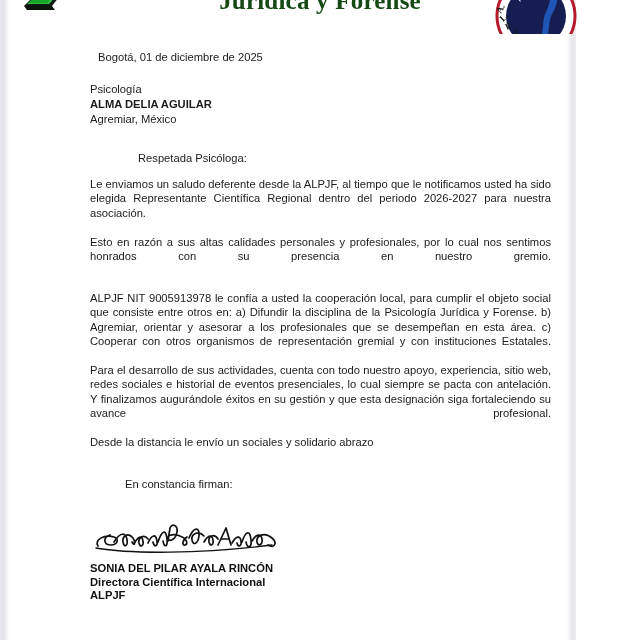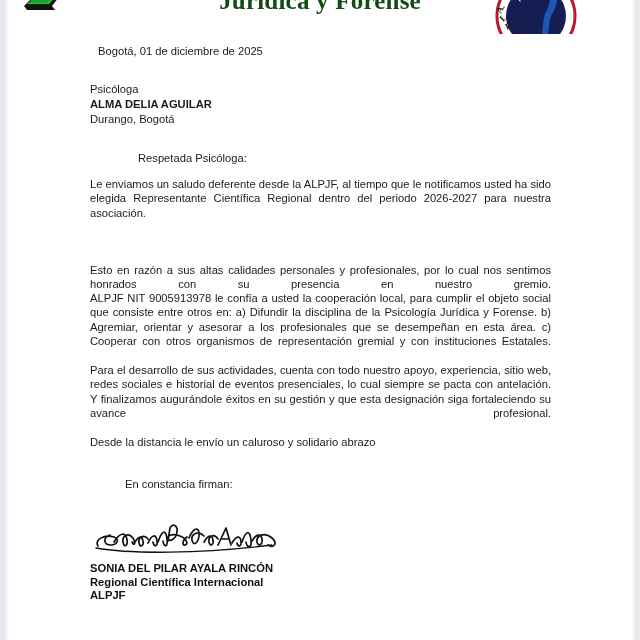--- a/index.html
+++ b/index.html
@@ -10,21 +10,21 @@
   body {
     width: 640px;
     height: 640px;
     overflow: hidden;
     font-family: "Liberation Sans", sans-serif;
   }
 
   
   #page {
     position: relative;
-    width: 640px;
+    width: 576px;
     height: 640px;
     background: #ffffff;
     box-sizing: border-box;
   }
   .edge-strip {
     position: absolute;
     top: 0;
     width: 9px;
     height: 640px;
     background: linear-gradient(to right, #e8e8ee 0%, #e2e2ea 45%, #f4f4f7 75%, #fdfdfe 100%);
@@ -87,25 +87,25 @@
     line-height: 14.4px;
   }
   .blk { position: absolute; left: 0; width: 461px; }
 
   .line  { white-space: nowrap; }
   .bold  { font-weight: bold; }
   .para  { text-align: justify; }
   .para:after { content: ""; display: inline-block; width: 100%; }
 
   
-  #date-line      { top: 44px; padding-left: 8px; }
+  #date-line      { top: 50px; padding-left: 8px; }
   #addressee      { top: 82px; line-height: 15px; }
   #salutation     { top: 151px; margin-left: 48px; }
   #para-1         { top: 177px; }
-  #para-2         { top: 235px; margin-top: 28px; }
+  #para-2         { top: 235px; }
   #para-3         { top: 291px; }
   #para-4         { top: 363px; }
   #closing        { top: 435px; }
   #attestation    { top: 477px; margin-left: 35px; }
 
   
   #signatures {
     position: absolute;
     left: 90px;
     top: 520px;
@@ -184,36 +184,36 @@
       </svg>
     </div>
 
   </div>
 
   <div id="letter">
 
     <div class="blk line" id="date-line">Bogotá, 01 de diciembre de 2025</div>
 
     <div class="blk" id="addressee">
-      <div class="line">Psicóloga</div>
+      <div class="line">Psicología</div>
       <div class="line bold">ALMA DELIA AGUILAR</div>
-      <div class="line">Durango, Bogotá</div>
+      <div class="line">Agremiar, México</div>
     </div>
 
     <div class="blk line" id="salutation">Respetada Psicóloga:</div>
 
     <div class="blk para" id="para-1">Le enviamos un saludo deferente desde la ALPJF, al tiempo que le notificamos usted ha sido elegida Representante Científica Regional dentro del periodo 2026-2027 para nuestra asociación.</div>
 
     <div class="blk para" id="para-2">Esto en razón a sus altas calidades personales y profesionales, por lo cual nos sentimos honrados con su presencia en nuestro gremio.</div>
 
     <div class="blk para" id="para-3">ALPJF NIT 9005913978 le confía a usted la cooperación local, para cumplir el objeto social que consiste entre otros en: a) Difundir la disciplina de la Psicología Jurídica y Forense. b) Agremiar, orientar y asesorar a los profesionales que se desempeñan en esta área. c) Cooperar con otros organismos de representación gremial y con instituciones Estatales.</div>
 
     <div class="blk para" id="para-4">Para el desarrollo de sus actividades, cuenta con todo nuestro apoyo, experiencia, sitio web, redes sociales e historial de eventos presenciales, lo cual siempre se pacta con antelación. Y finalizamos augurándole éxitos en su gestión y que esta designación siga fortaleciendo su avance profesional.</div>
 
-    <div class="blk line" id="closing">Desde la distancia le envío un caluroso y solidario abrazo</div>
+    <div class="blk line" id="closing">Desde la distancia le envío un sociales y solidario abrazo</div>
 
     <div class="blk line" id="attestation">En constancia firman:</div>
 
   </div>
 
   <div id="signatures">
 
     <div class="sig-block">
       <div class="sig-ink">
         <svg width="200" height="44" viewBox="0 0 200 44">
@@ -228,21 +228,21 @@
             <path d="M114 22 C118 15 122 14 123 20 C124 25 120 27 119 22 C118 16 124 13 128 19"></path>
             <path d="M128 25 L136 8 L141 25 M131 19 L139 19"></path>
             <path d="M142 23 C146 16 150 15 151 21 C152 26 148 28 147 23"></path>
             <path d="M152 22 C156 10 160 10 161 20 C162 28 157 29 156 22"></path>
             <path d="M162 21 C166 14 171 13 172 19 C173 25 168 27 167 22 C166 16 174 11 182 18 C188 23 184 29 178 25"></path>
             <path d="M6 28 C40 34 110 34 182 25" stroke-width="1.4"></path>
           </g>
         </svg>
       </div>
       <div class="sig-name">SONIA DEL PILAR AYALA RINCÓN</div>
-      <div class="sig-role">Regional Científica Internacional</div>
+      <div class="sig-role">Directora Científica Internacional</div>
       <div class="sig-org">ALPJF</div>
     </div>
 
     <div class="sig-block">
       <div class="sig-ink">
         <svg width="150" height="46" viewBox="0 0 150 46">
           <g fill="none" stroke="#111" stroke-width="1.8" stroke-linecap="round" stroke-linejoin="round">
             <path d="M34 2 C28 12 24 22 26 30 C28 37 36 37 38 30 C40 22 33 18 26 22 C18 26 12 30 4 28"></path>
             <path d="M4 28 C10 24 18 23 24 26"></path>
             <path d="M26 26 C22 32 26 38 32 37 C38 36 40 30 36 27"></path>

